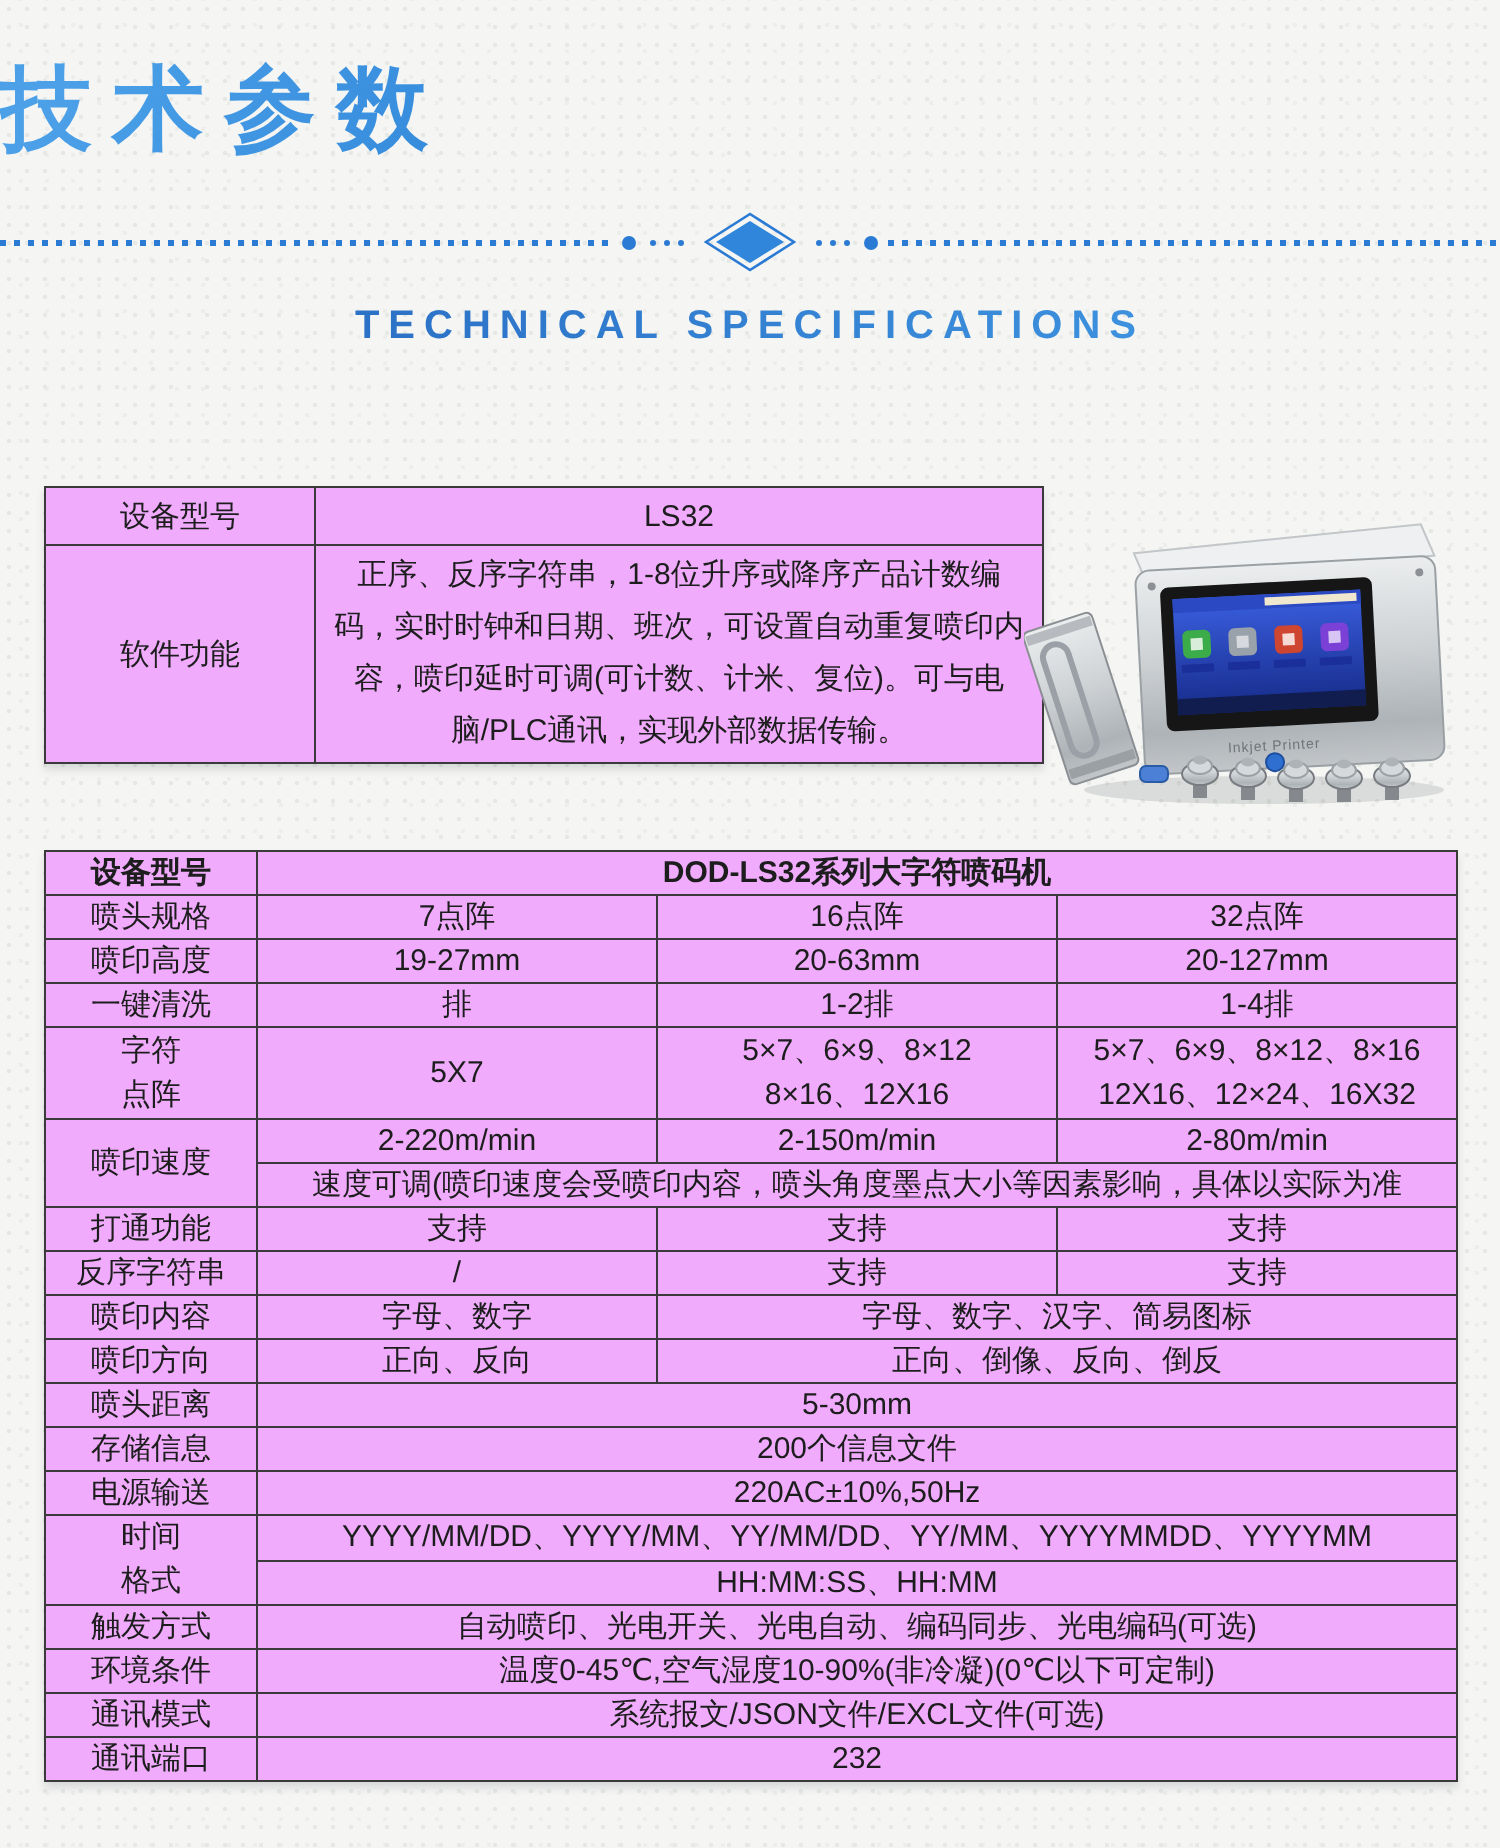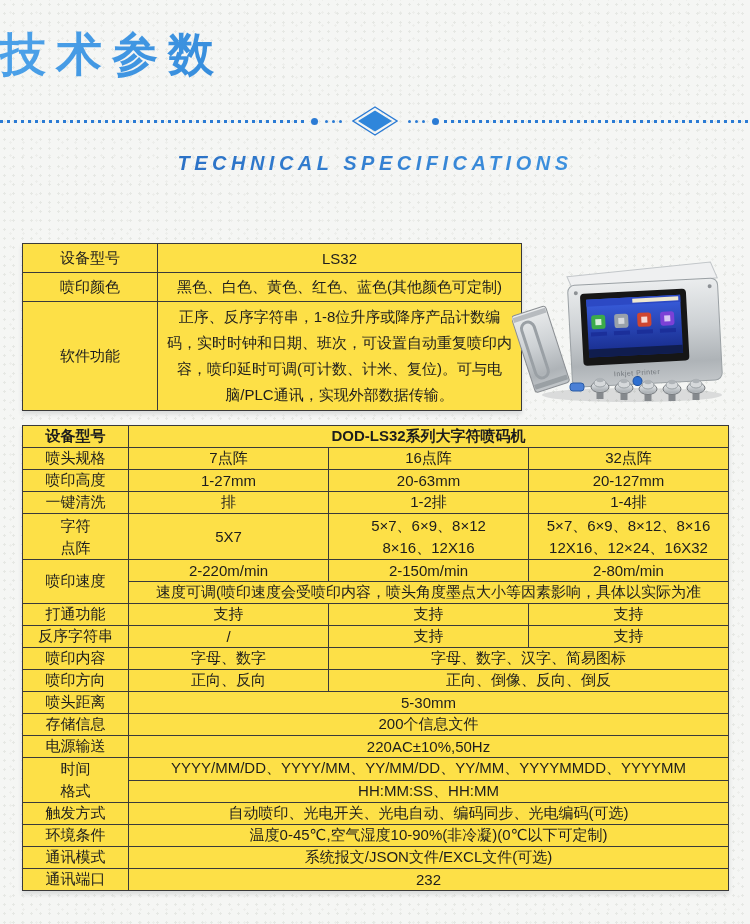--- a/index.html
+++ b/index.html
@@ -44,24 +44,23 @@
   .subtitle{
     margin-top:16px;
     text-align:center;
     font-size:20px;
     font-weight:600;
     letter-spacing:4.5px;
     background:linear-gradient(90deg,#2a6fc4 20%,#3e93e0 80%);
     -webkit-background-clip:text;
     background-clip:text;
     color:transparent;
-    font-style:italic;
   }
   
-  table{border-collapse:collapse;background:#fde047;box-shadow:0 3px 4px rgba(90,95,100,.18)}
+  table{border-collapse:collapse;background:#f0abfc;box-shadow:0 3px 4px rgba(90,95,100,.18)}
   td{border:1.5px solid #3a3a3a;font-size:15px;padding:0 4px;text-align:center;vertical-align:middle}
   
   .info-area{position:relative;margin-top:68px;height:168px}
   .info-table{margin-left:22px;width:500px;table-layout:fixed}
   .info-table td.lab{width:135px}
   .info-table td.val{text-align:center;padding:2px 6px}
   .info-table tr.r{height:29px}
   .info-table tr.r-soft{height:81px}
   .info-table tr.r-soft td.val{line-height:26px}
   .device{position:absolute;left:512px;top:6px}
@@ -98,24 +97,20 @@
 
   <div class="subtitle">TECHNICAL SPECIFICATIONS</div>
 
   <section class="info-area">
     <table class="info-table">
       <tbody>
           <tr class="r">
         <td class="lab">设备型号</td>
         <td class="val">LS32</td>
       </tr>
-      <tr class="r">
-        <td class="lab">喷印颜色</td>
-        <td class="val">黑色、白色、黄色、红色、蓝色(其他颜色可定制)</td>
-      </tr>
       <tr class="r-soft">
         <td class="lab">软件功能</td>
         <td class="val">正序、反序字符串，1-8位升序或降序产品计数编码，实时时钟和日期、班次，可设置自动重复喷印内容，喷印延时可调(可计数、计米、复位)。可与电脑/PLC通讯，实现外部数据传输。</td>
       </tr>
     </tbody>
       </table>
 
     <svg class="device" width="216" height="156" viewBox="0 0 216 156">
       <defs>
         <linearGradient id="gSteel" x1="0" y1="0" x2="0" y2="1">
@@ -216,21 +211,21 @@
       <td class="bold" colspan="3">DOD-LS32系列大字符喷码机</td>
     </tr>
     <tr>
       <td>喷头规格</td>
       <td>7点阵</td>
       <td>16点阵</td>
       <td>32点阵</td>
     </tr>
     <tr>
       <td>喷印高度</td>
-      <td>1-27mm</td>
+      <td>19-27mm</td>
       <td>20-63mm</td>
       <td>20-127mm</td>
     </tr>
     <tr>
       <td>一键清洗</td>
       <td>排</td>
       <td>1-2排</td>
       <td>1-4排</td>
     </tr>
     <tr class="dbl">

